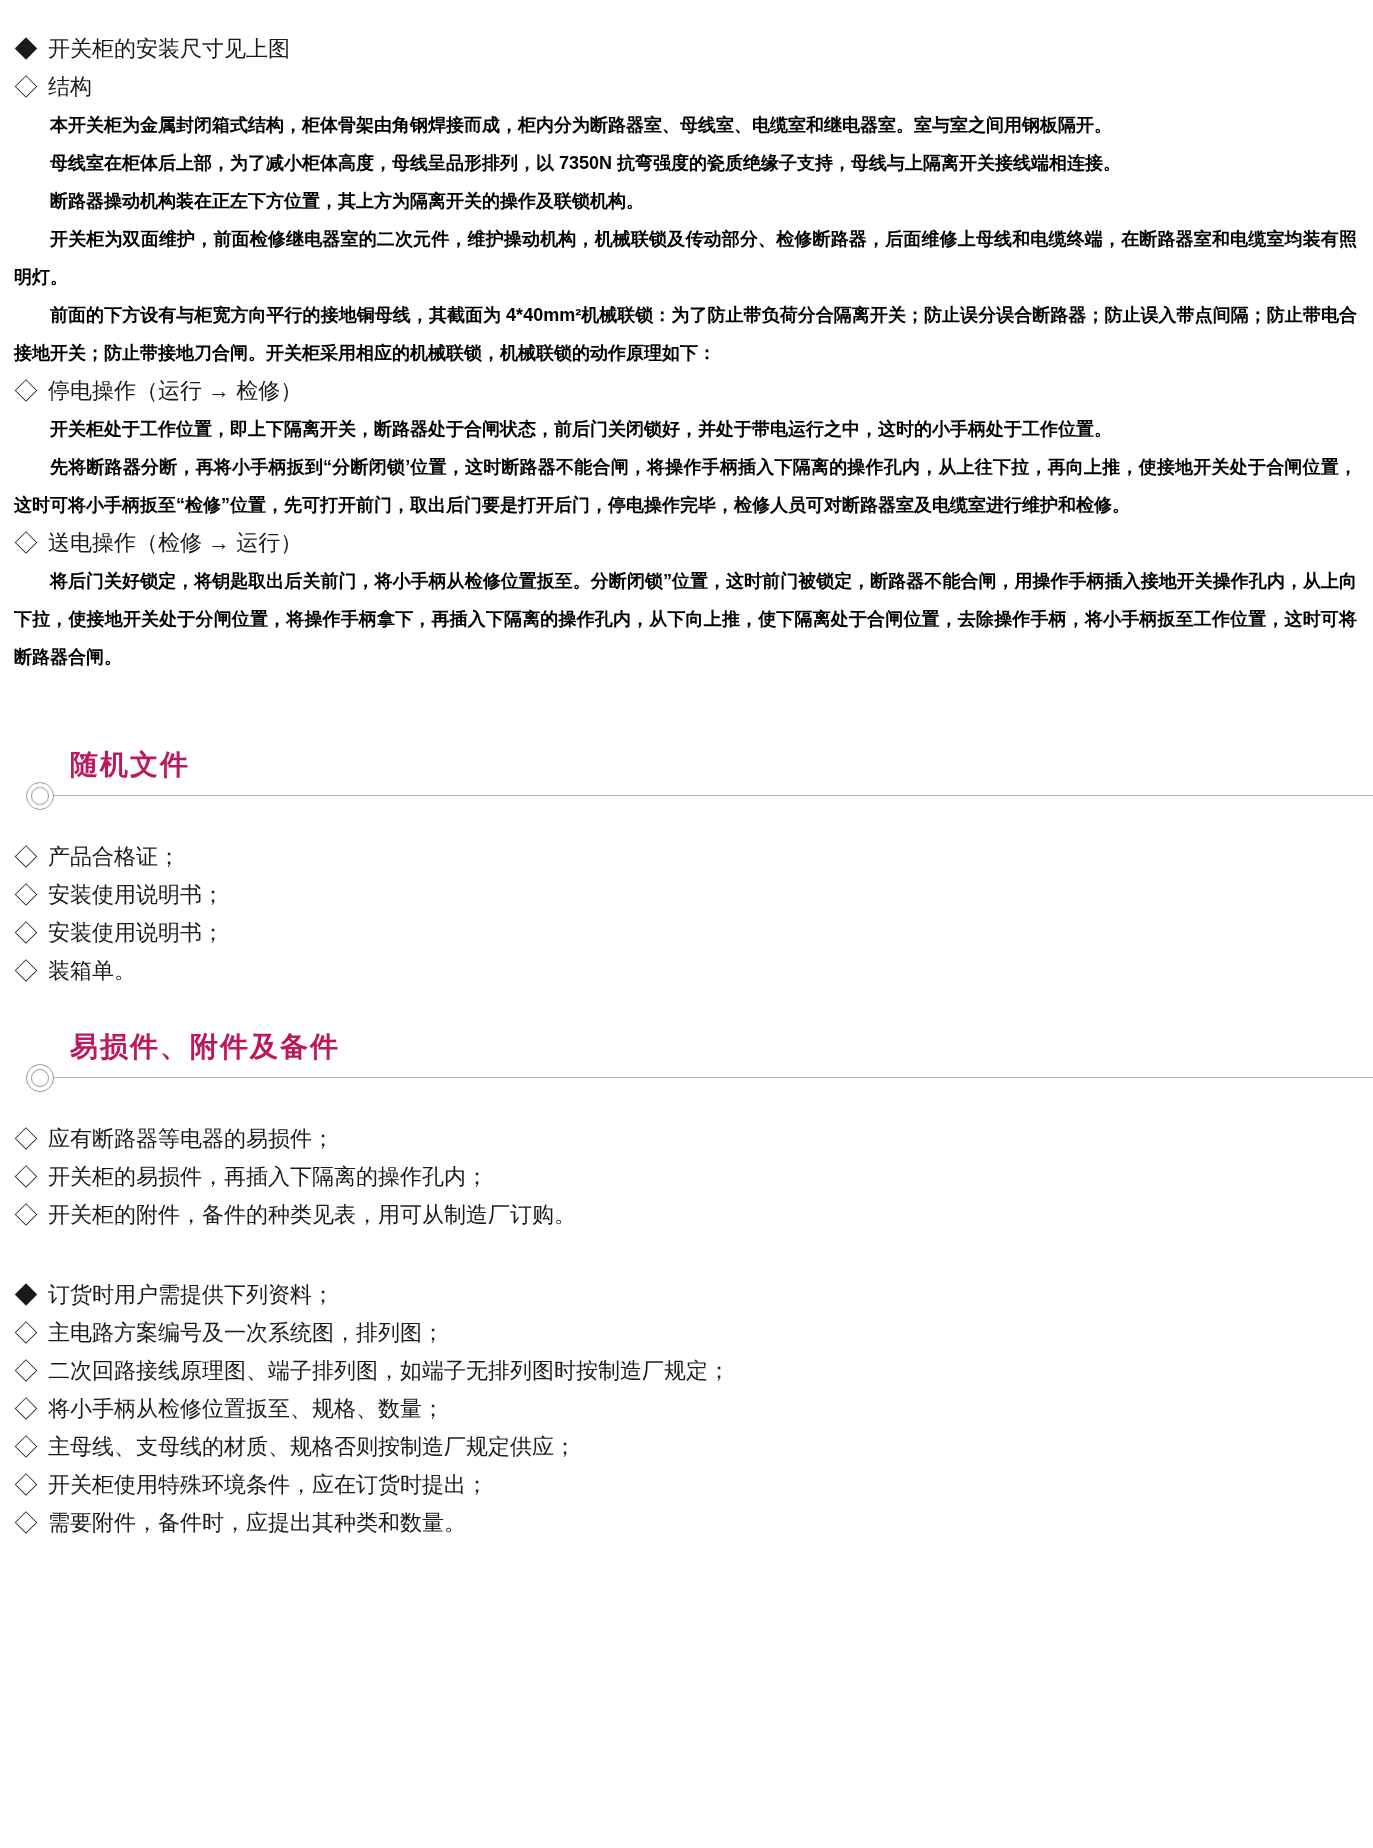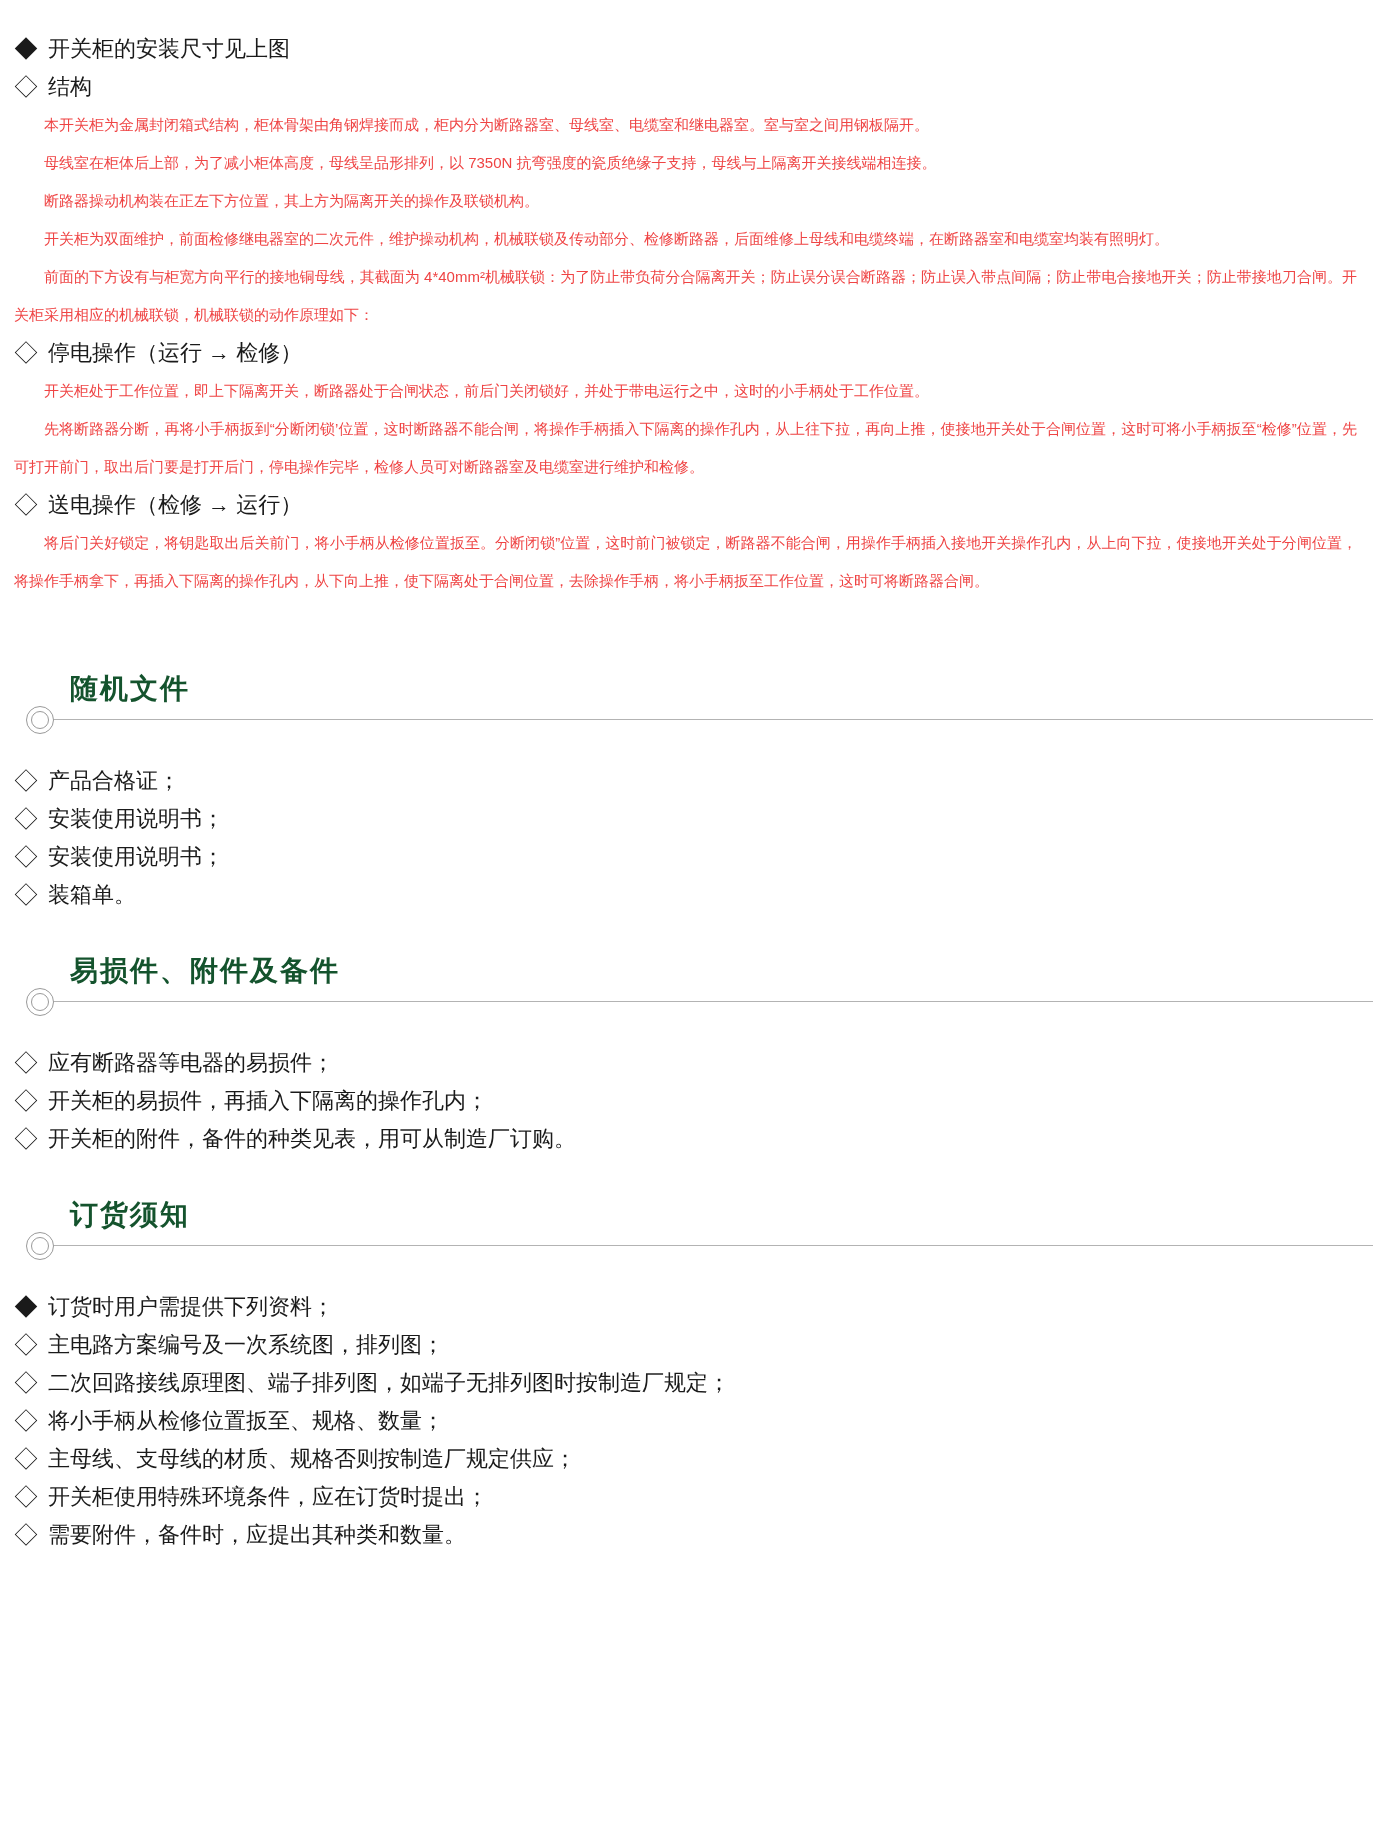--- a/index.html
+++ b/index.html
@@ -3,33 +3,33 @@
 <meta charset="utf-8">
 <style>
   html,body{margin:0;padding:0;background:#ffffff;}
   body{font-family:"Liberation Sans", sans-serif; color:#1a1a1a;}
   .page{
     width:1373px; height:1848px; box-sizing:border-box;
     padding:30px 16px 40px 14px; overflow:hidden; background:#fff;
   }
   
   .para{
-    margin:0; font-size:15px; line-height:38px;
-    text-align:justify; text-indent:2em; color:#ef4444;
+    margin:0; font-size:18px; line-height:38px;
+    text-align:justify; text-indent:2em; color:#000000;font-weight:bold;
   }
   .brow{display:flex; font-size:22px; line-height:38px; align-items:flex-start;}
   .diamond{flex:0 0 auto; margin-right:10px; font-size:24px; line-height:38px;}
   .btext{flex:1 1 auto; text-align:justify;}
   
   .section{margin-top:40px;}
   .section.first{margin-top:72px;}
   .sec-head{position:relative; padding:0 0 14px 56px;}
   .sec-title{
     margin:0; font-size:28px; line-height:34px; font-weight:bold;
-    color:#14532d; letter-spacing:2px;
+    color:#be185d; letter-spacing:2px;
   }
   .rule{
     position:absolute; left:30px; right:-16px; bottom:0; height:1px;
     background:#b3b3b3;
   }
   .ring{
     position:absolute; left:12px; bottom:-14px; width:28px; height:28px;
     border:1px solid #9a9a9a; border-radius:50%; background:#fff;
     display:flex; align-items:center; justify-content:center; box-sizing:border-box;
   }
@@ -115,27 +115,20 @@
             <span class="diamond">◇</span>
             <span class="btext">开关柜的易损件，再插入下隔离的操作孔内；</span>
           </div>
           <div class="brow">
             <span class="diamond">◇</span>
             <span class="btext">开关柜的附件，备件的种类见表，用可从制造厂订购。</span>
           </div>
         </div>
       </section>
       <section class="section">
-        <div class="sec-head">
-          <h2 class="sec-title">订货须知</h2>
-          <div class="rule"></div>
-          <div class="ring">
-            <div class="ring-inner"></div>
-          </div>
-        </div>
         <div class="sec-items">
           <div class="brow">
             <span class="diamond">◆</span>
             <span class="btext">订货时用户需提供下列资料；</span>
           </div>
           <div class="brow">
             <span class="diamond">◇</span>
             <span class="btext">主电路方案编号及一次系统图，排列图；</span>
           </div>
           <div class="brow">

